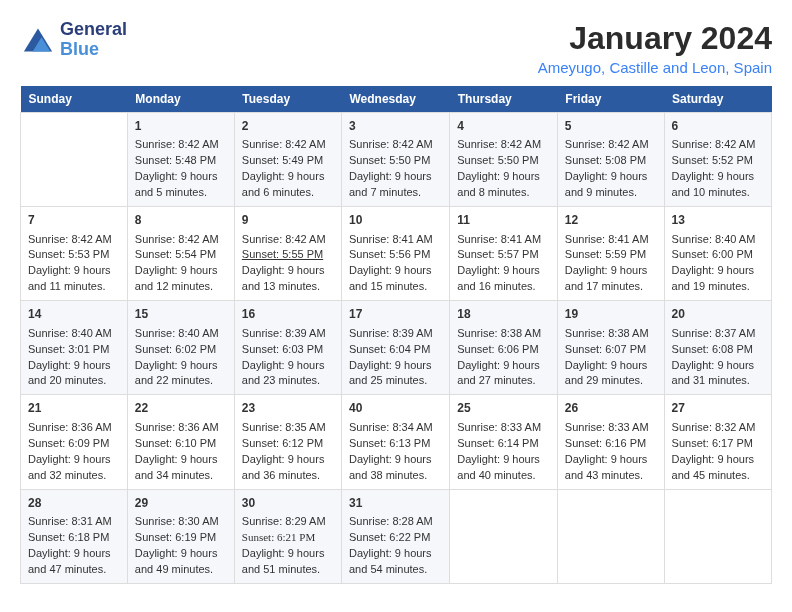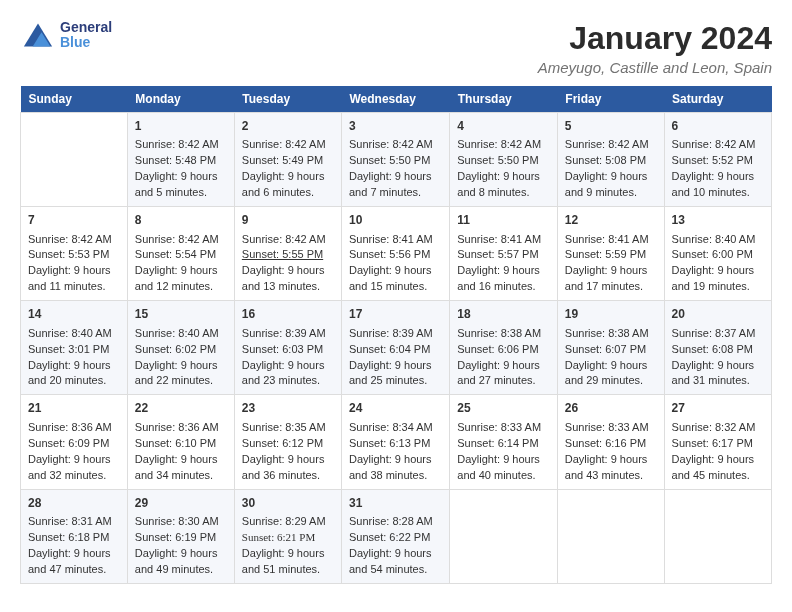--- a/index.html
+++ b/index.html
@@ -15,21 +15,21 @@
       justify-content: space-between;
       align-items: flex-start;
       margin-bottom: 10px;
     }
     .logo {
       display: flex;
       align-items: center;
       gap: 4px;
     }
     .logo-text {
-      font-size: 14px;
+      font-size: 18px;
       font-weight: bold;
       color: #2c3e7a;
       line-height: 1.1;
     }
     .logo-text span {
       color: #4a90d9;
     }
     .logo-icon {
       width: 36px;
       height: 30px;
@@ -37,23 +37,22 @@
     .title-block {
       text-align: right;
     }
     .month-title {
       font-size: 32px;
       font-weight: bold;
       color: #2c2c2c;
     }
     .location-title {
       font-size: 15px;
-      color: #737373;
+      color: #3b82f6;
       margin-top: 2px;
-      font-style: italic;
     }
     table {
       width: 100%;
       border-collapse: collapse;
       font-size: 11px;
     }
     thead tr th {
       background-color: #2c5aa0;
       color: #fff;
       text-align: left;
@@ -260,21 +259,21 @@
           <span style="display: block;">Sunset: 6:10 PM</span>
           <span style="display: block;">Daylight: 9 hours and 34 minutes.</span>
         </td>
         <td>
           <span class="day-num">23</span>
           <span style="display: block;">Sunrise: 8:35 AM</span>
           <span style="display: block;">Sunset: 6:12 PM</span>
           <span style="display: block;">Daylight: 9 hours and 36 minutes.</span>
         </td>
         <td>
-          <span class="day-num">24</span>
+          <span class="day-num">40</span>
           <span style="display: block;">Sunrise: 8:34 AM</span>
           <span style="display: block;">Sunset: 6:13 PM</span>
           <span style="display: block;">Daylight: 9 hours and 38 minutes.</span>
         </td>
         <td>
           <span class="day-num">25</span>
           <span style="display: block;">Sunrise: 8:33 AM</span>
           <span style="display: block;">Sunset: 6:14 PM</span>
           <span style="display: block;">Daylight: 9 hours and 40 minutes.</span>
         </td>

